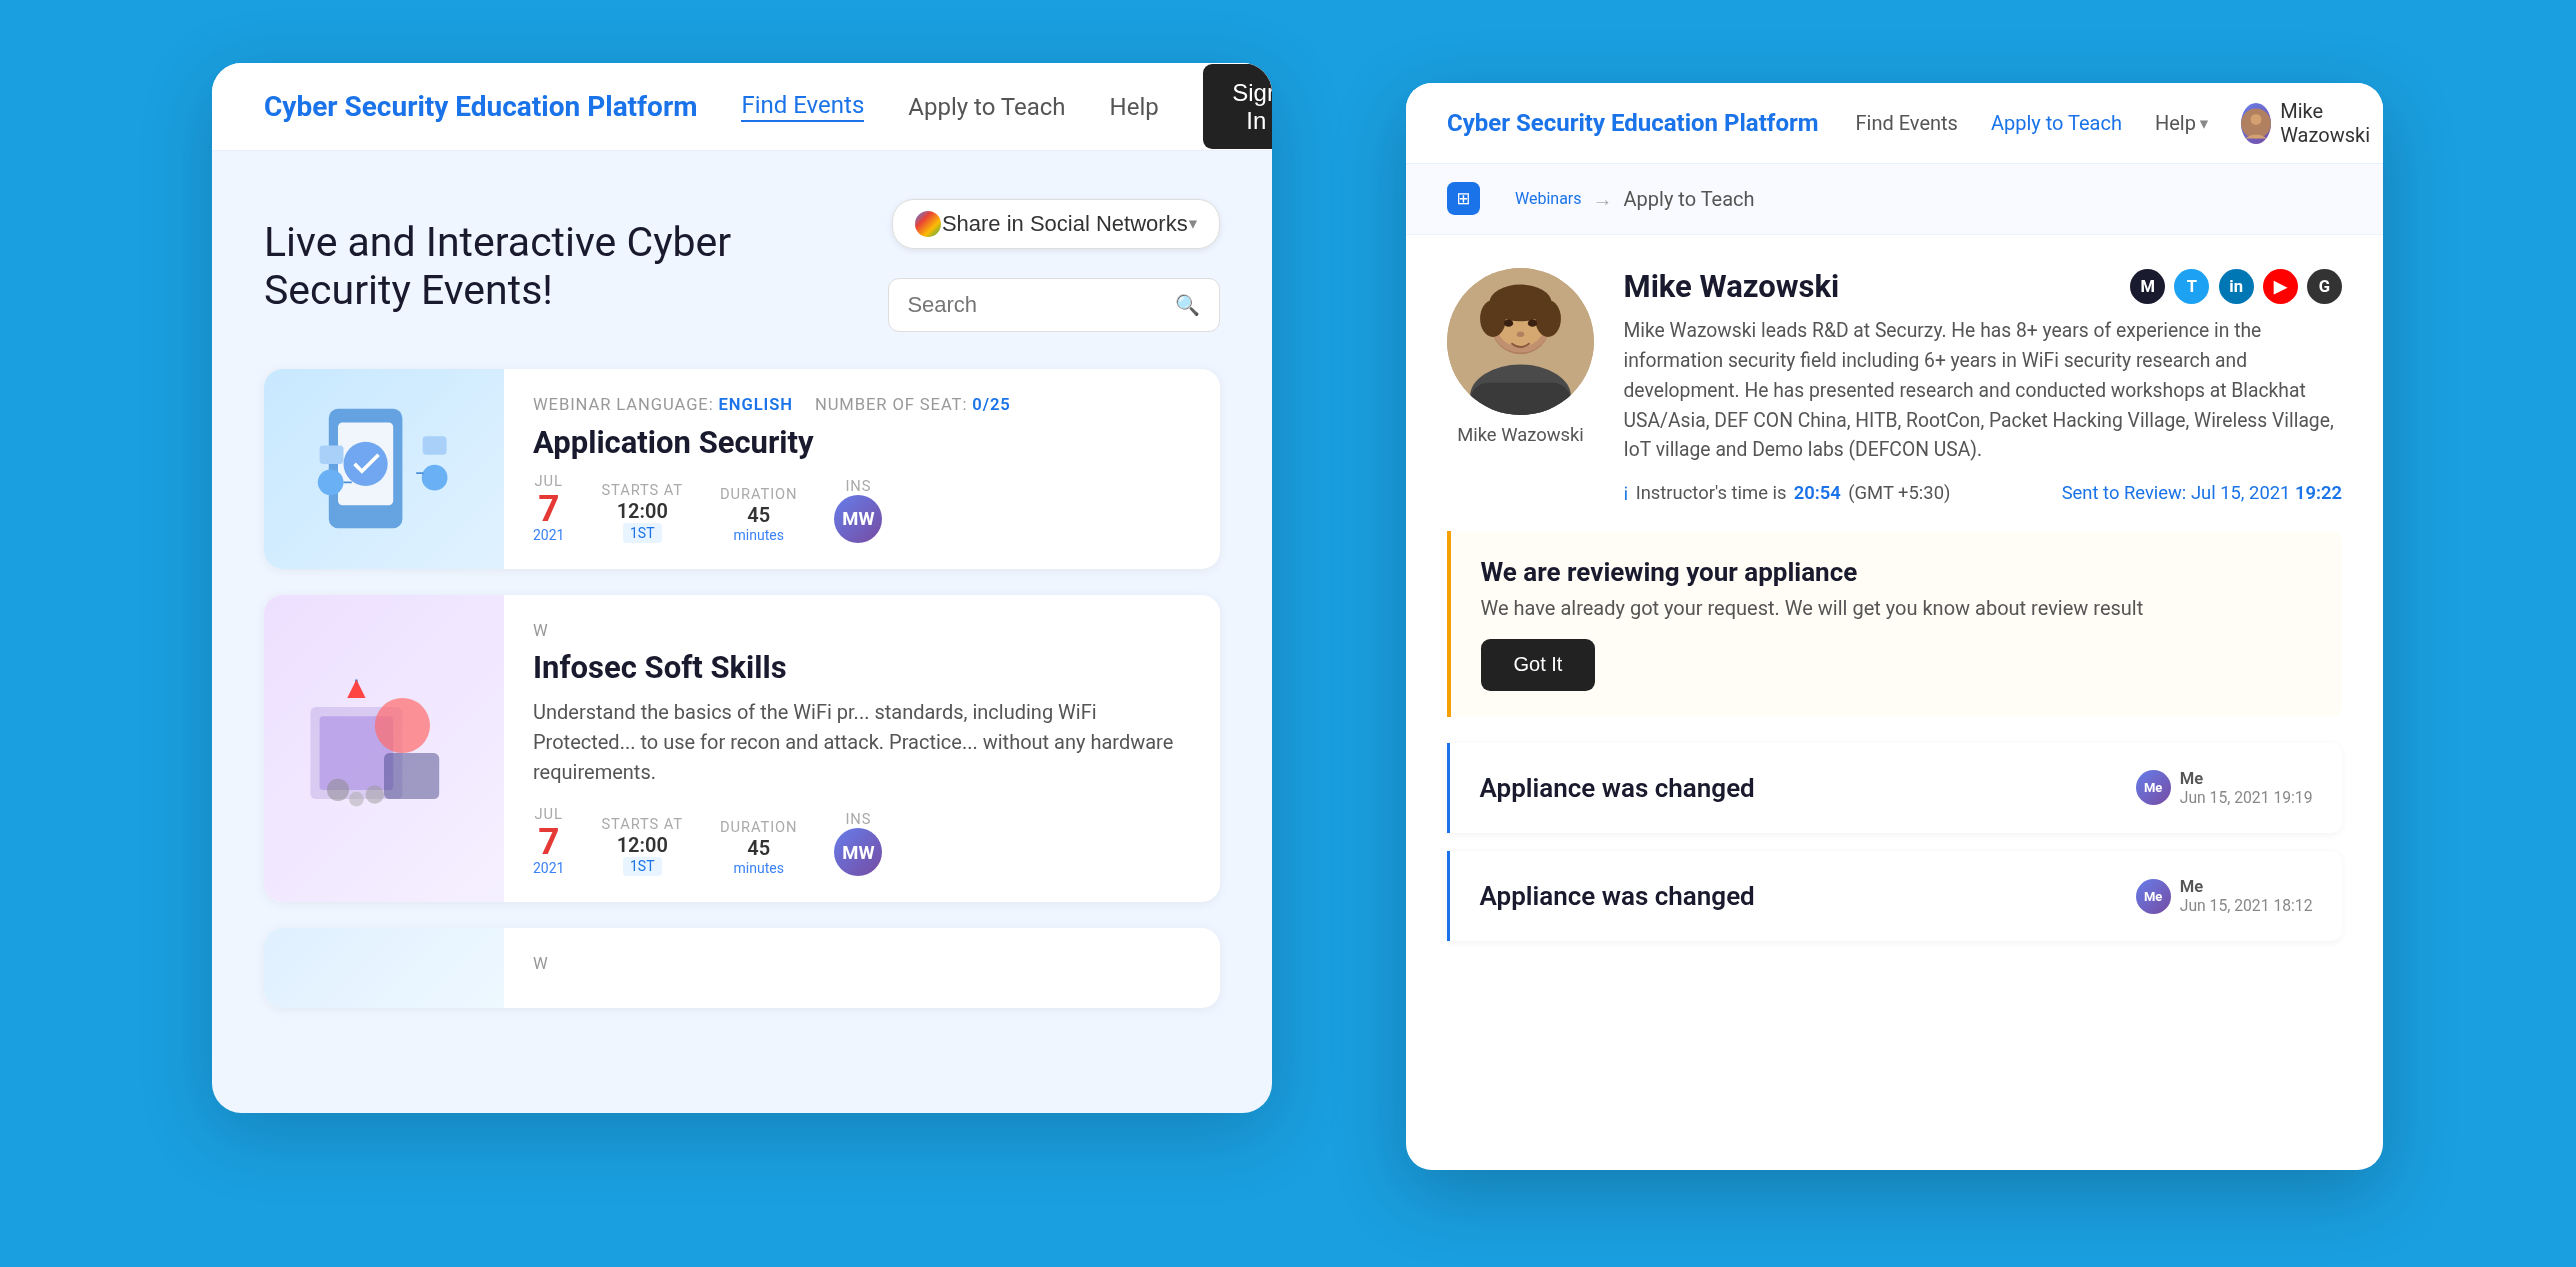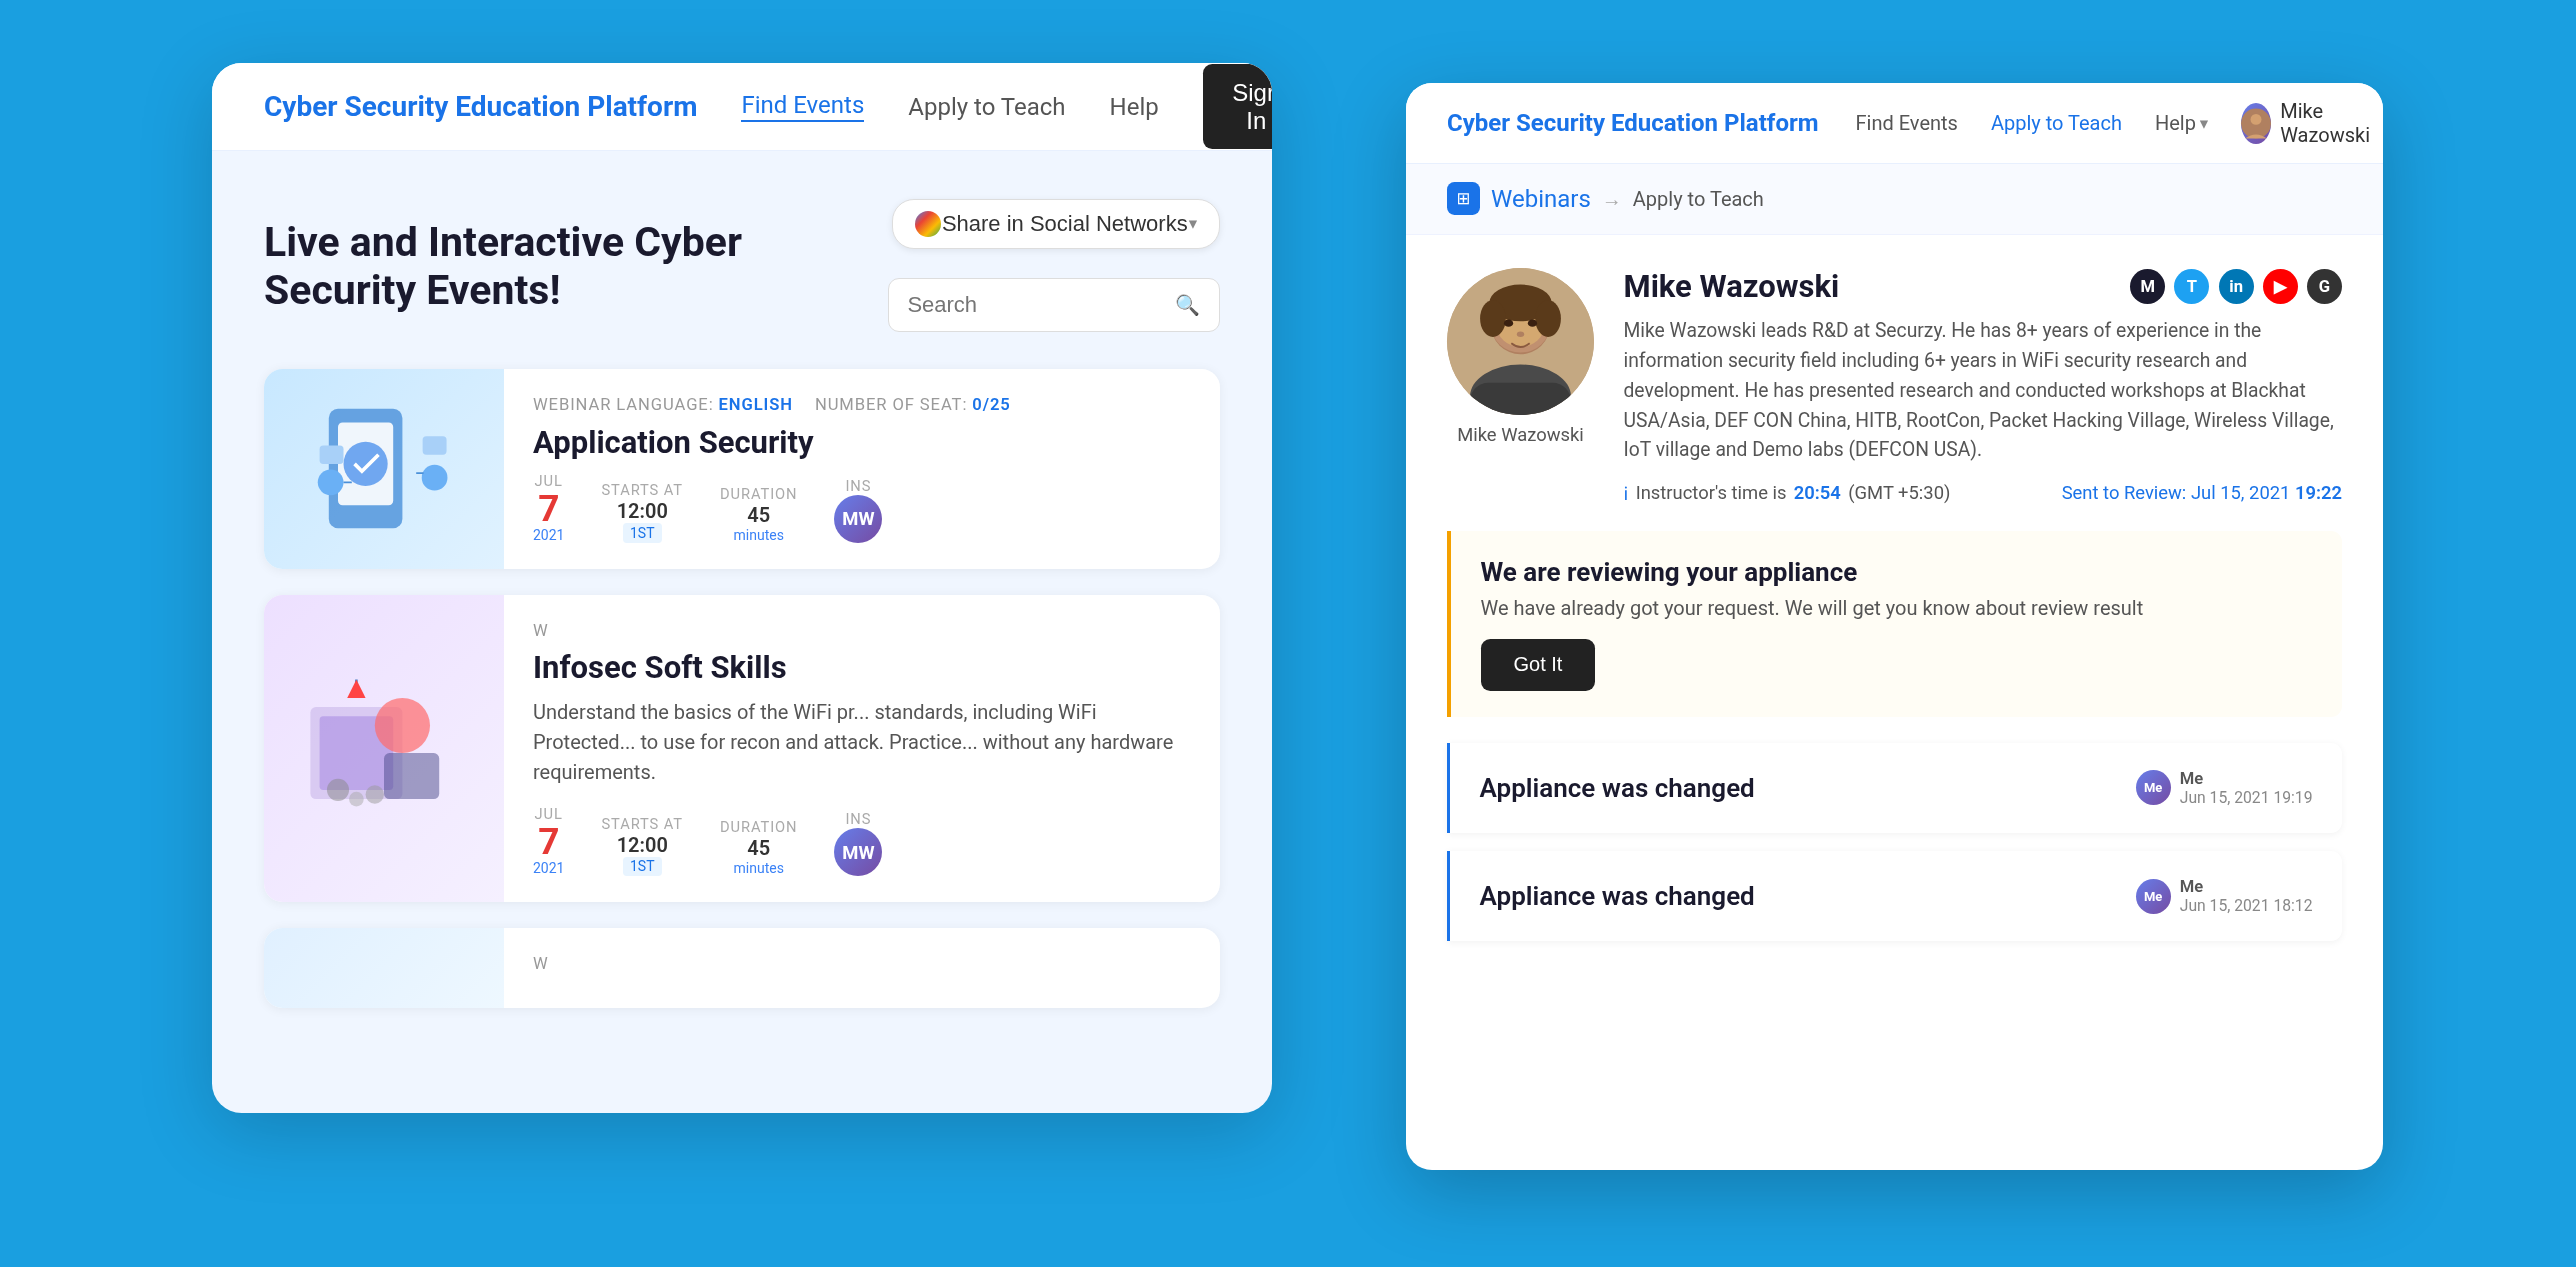--- a/index.html
+++ b/index.html
@@ -82,21 +82,21 @@
 
     .back-panel-header-row {
       display: flex;
       align-items: center;
       justify-content: space-between;
       margin-bottom: 37px;
     }
 
     .back-panel-title {
       font-size: 41px;
-      font-weight: 700;
+      font-weight: 400;
       color: #1a1a2e;
     }
 
     .share-btn {
       display: flex;
       align-items: center;
       gap: 1px;
       background: white;
       border: 0.9px solid #ddd;
       border-radius: 22px;
@@ -351,22 +351,23 @@
       background: #1a73e8;
       border-radius: 7.4px;
       display: flex;
       align-items: center;
       justify-content: center;
       color: white;
       font-size: 16.6px;
     }
 
     .breadcrumb-text {
-      font-size: 24px;
+      font-size: 16px;
       color: #1a73e8;
+      margin-left: 24px;
     }
 
     .breadcrumb-sep {
       color: #aaa;
       font-size: 20px;
     }
 
     .breadcrumb-current {
       font-size: 20px;
       color: #555;

